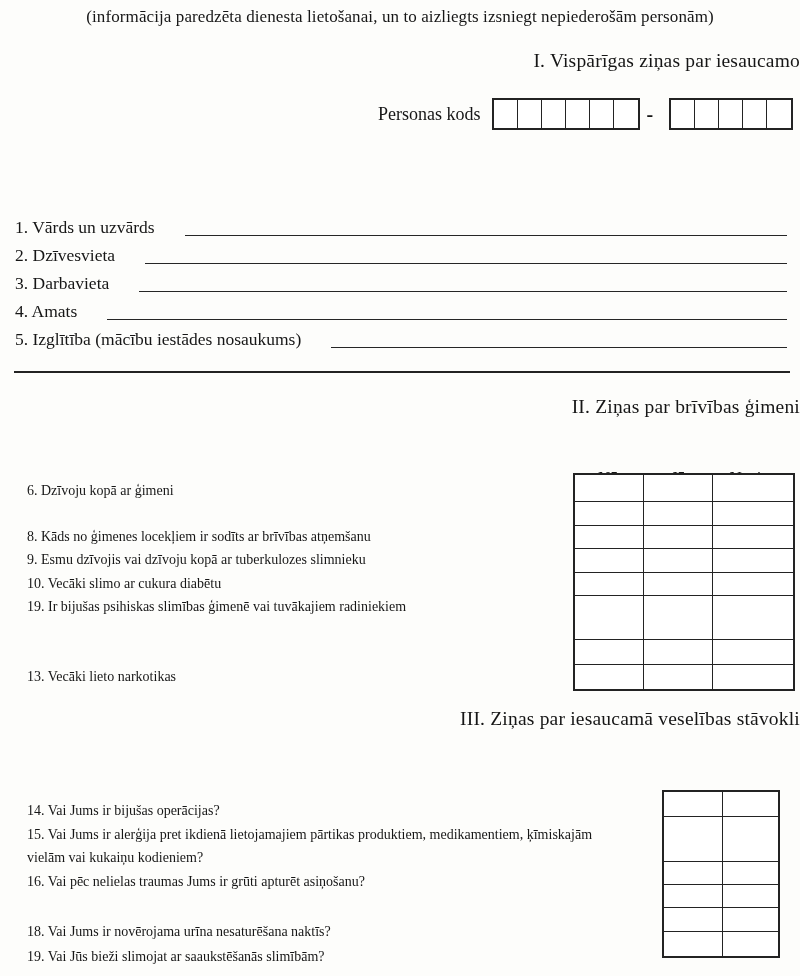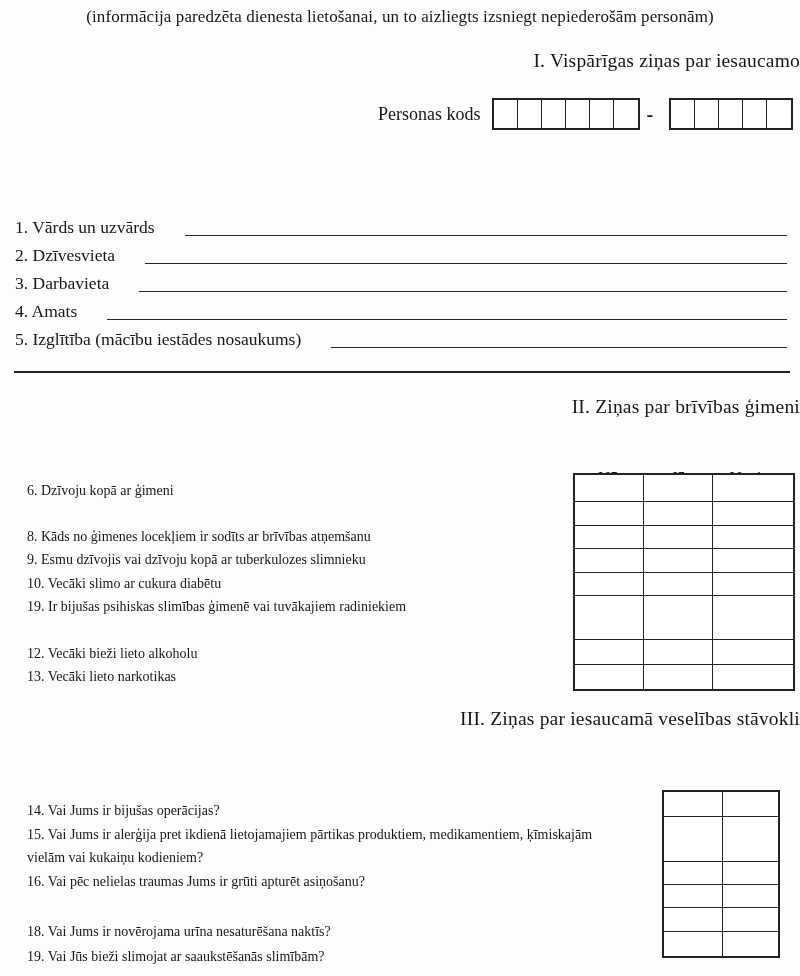--- a/index.html
+++ b/index.html
@@ -170,21 +170,20 @@
         <span class="grid-cell"></span>
         <span class="grid-cell"></span>
     </div>
   </div>
 
   <div class="q" style="top:479px">6. Dzīvoju kopā ar ģimeni</div>
   <div class="q" style="top:525px">8. Kāds no ģimenes locekļiem ir sodīts ar brīvības atņemšanu</div>
   <div class="q" style="top:548px">9. Esmu dzīvojis vai dzīvoju kopā ar tuberkulozes slimnieku</div>
   <div class="q" style="top:572px">10. Vecāki slimo ar cukura diabētu</div>
   <div class="q" style="top:595px; width:480px">19. Ir bijušas psihiskas slimības ģimenē vai tuvākajiem radiniekiem</div>
-  <div class="q" style="top:642px">12. Vecāki bieži lieto alkoholu</div>
   <div class="q" style="top:665px">13. Vecāki lieto narkotikas</div>
 
   <div class="abs centered sec-title s3-title">III. Ziņas par iesaucamā veselības stāvokli</div>
 
   <div class="abs tbl-header s3-header">
     <span>Nē</span>
     <span>Jā</span>
   </div>
 
   <div class="abs grid s3-table">

